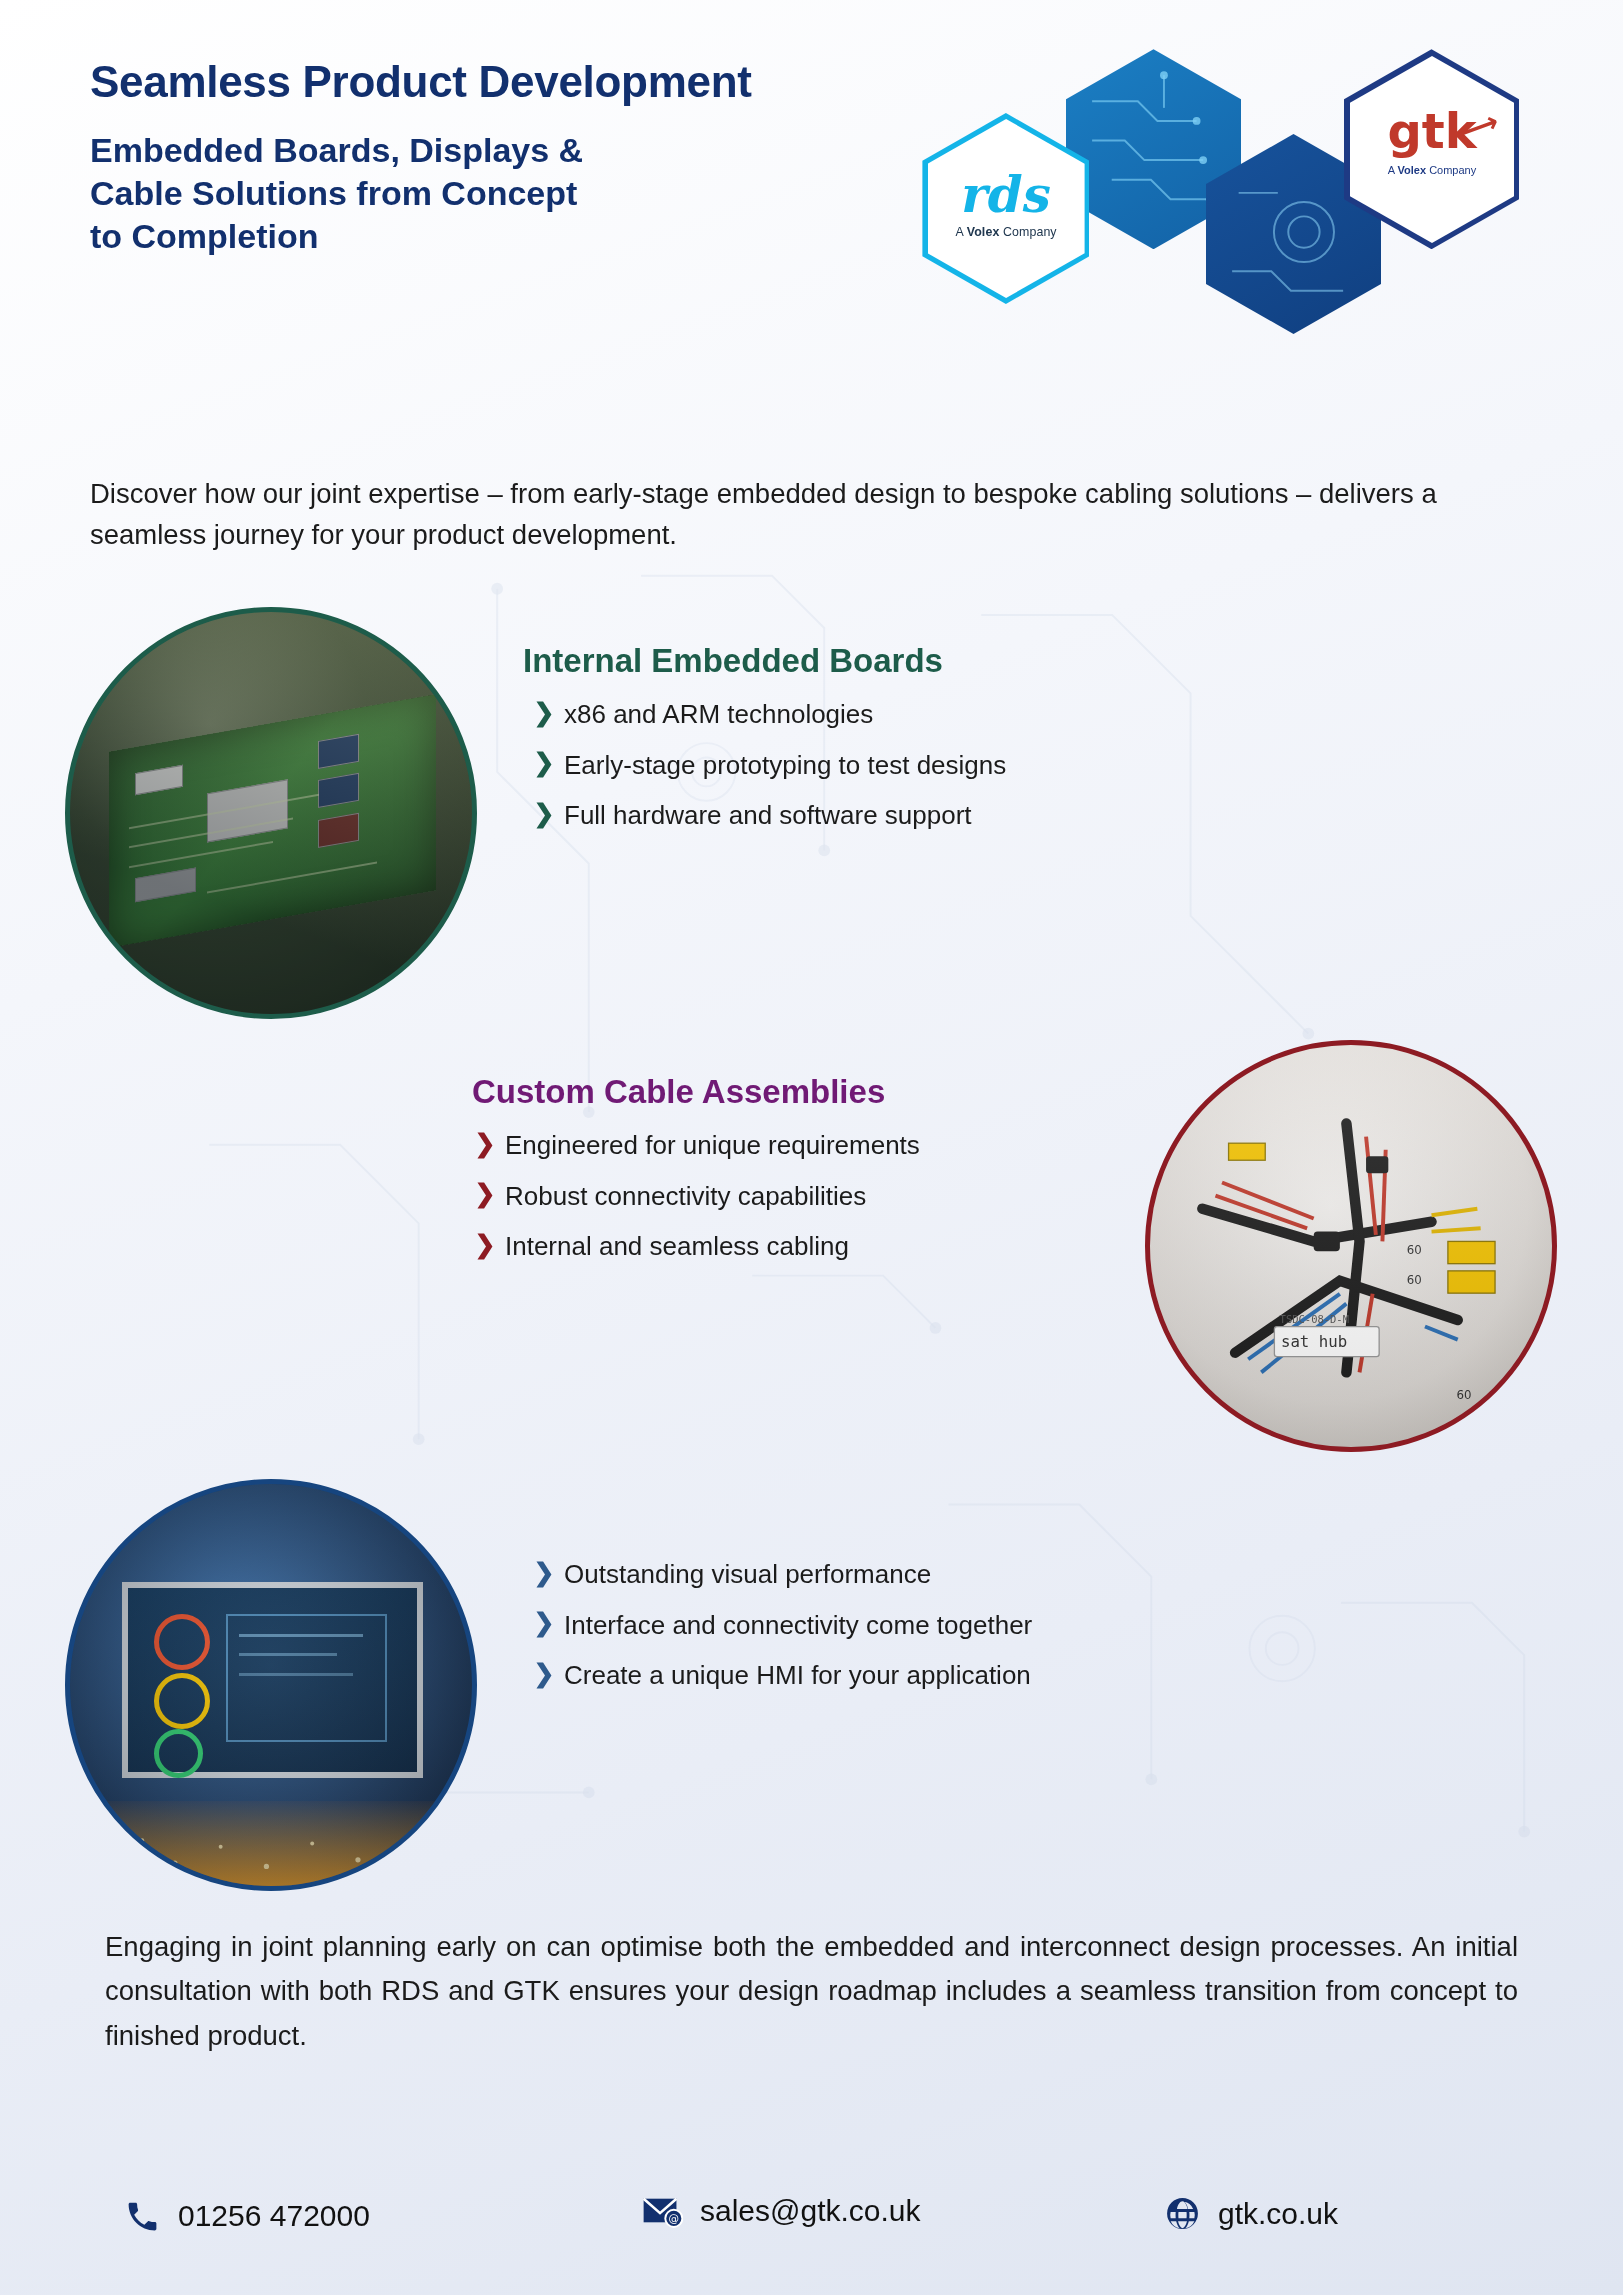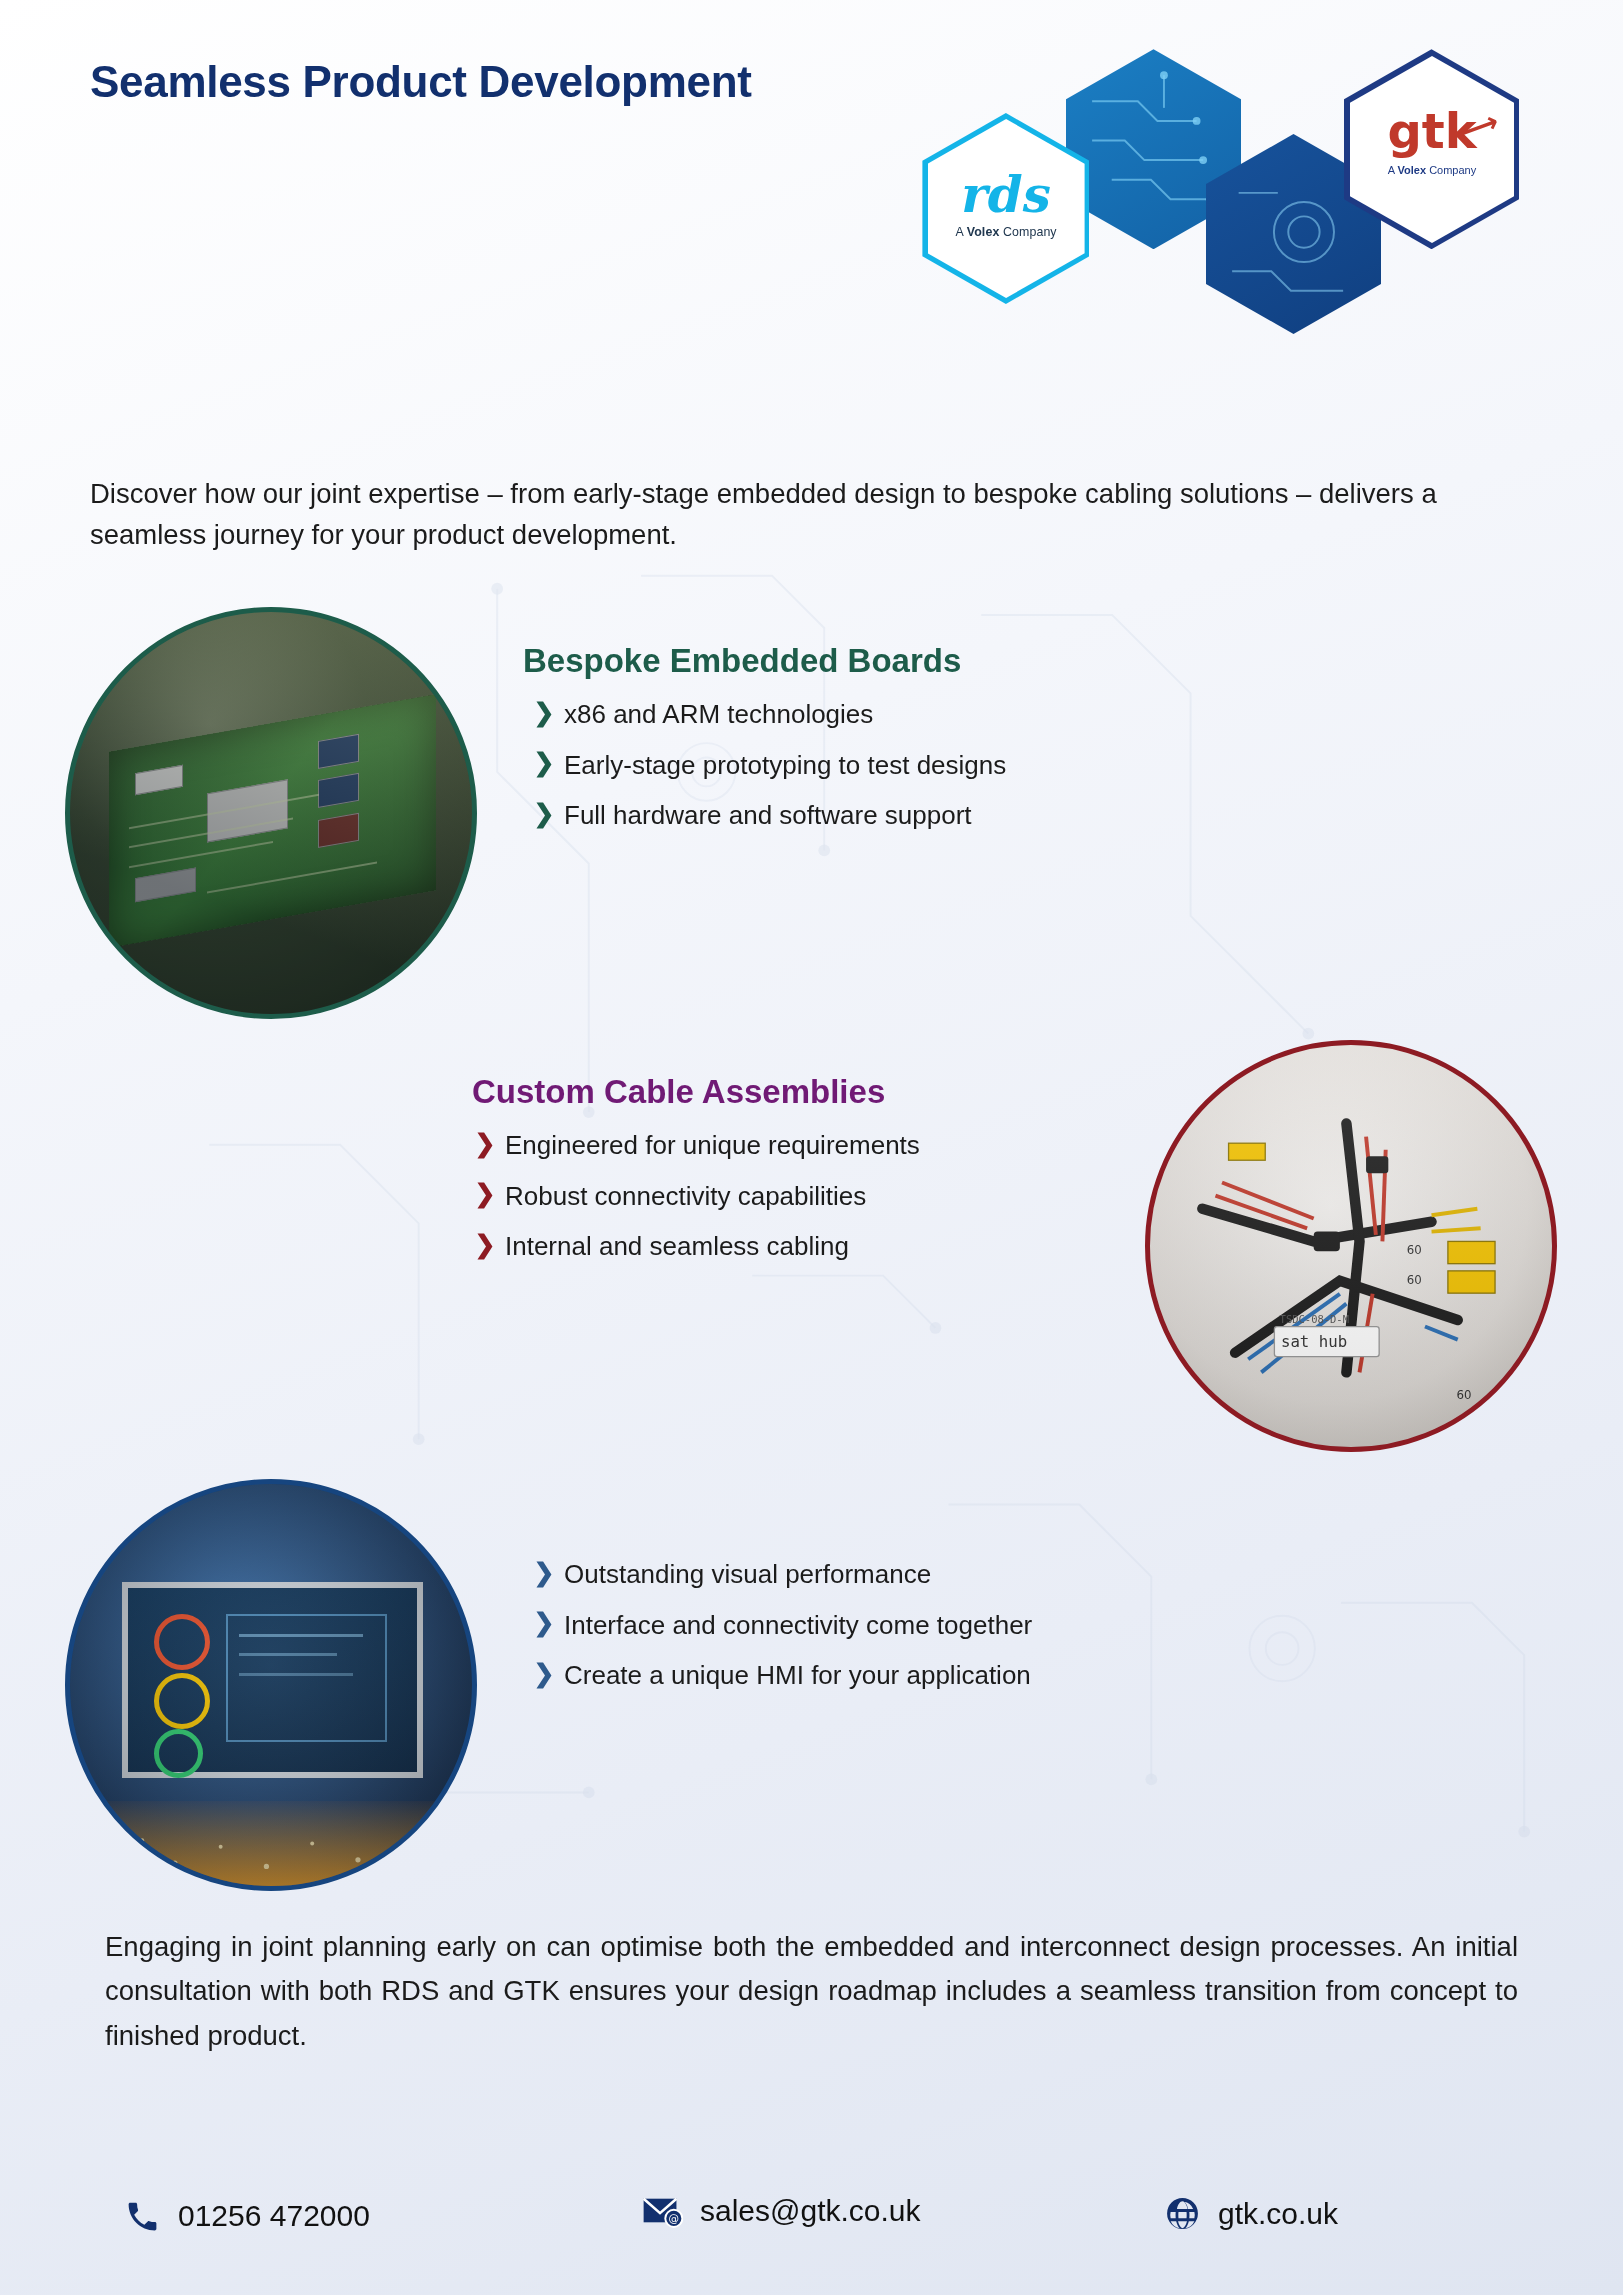--- a/index.html
+++ b/index.html
@@ -350,20 +350,25 @@
     <circle cx="1080" cy="1180" r="22"></circle>
     <circle cx="1960" cy="2520" r="50"></circle>
     <circle cx="1960" cy="2520" r="25"></circle>
     <circle cx="520" cy="1420" r="38"></circle>
   </g>
 </svg>
 
 <div class="header">
   <div class="title-block">
     <h1 class="main-title">Seamless Product Development</h1>
+    <div class="sub-title">
+      <div>Embedded Boards, Displays &amp;</div>
+      <div>Cable Solutions from Concept</div>
+      <div>to Completion</div>
+    </div>
   </div>
 
   <div class="hex-cluster">
 
     <div class="hex hex-mid-top">
       <svg width="175" height="200" viewBox="0 0 268 306">
         <g stroke="#7fd0f5" stroke-width="3" fill="none" opacity="0.65">
           <path d="M40 80 L110 80 L140 110 L200 110"></path>
           <path d="M40 140 L90 140 L120 170 L210 170"></path>
           <path d="M70 200 L130 200 L160 230 L220 230"></path>
@@ -425,21 +430,21 @@
       <div class="trace" style="left:19.6px; top:79px; width:190px;"></div>
       <div class="trace" style="left:19.6px; top:98px; width:164px;"></div>
       <div class="trace" style="left:19.6px; top:118px; width:144px;"></div>
       <div class="trace" style="left:98px; top:157px; width:170px;"></div>
     </div>
     <div style="position:absolute;left:0;top:0;width:100%;height:100%;
       background:linear-gradient(200deg, rgba(255,230,160,0.18) 0%, rgba(0,0,0,0.35) 70%);"></div>
   </div>
 
   <div class="boards-text">
-    <h2 class="sec-title">Bespoke Embedded Boards</h2>
+    <h2 class="sec-title">Internal Embedded Boards</h2>
     <ul class="bullets">
       <li><span class="chev green">❯</span><span>x86 and ARM technologies</span></li>
       <li><span class="chev green">❯</span><span>Early-stage prototyping to test designs</span></li>
       <li><span class="chev green">❯</span><span>Full hardware and software support</span></li>
     </ul>
   </div>
 </div>
 
 <div class="section" id="sec-cables">
   <div class="photo cables-photo">

